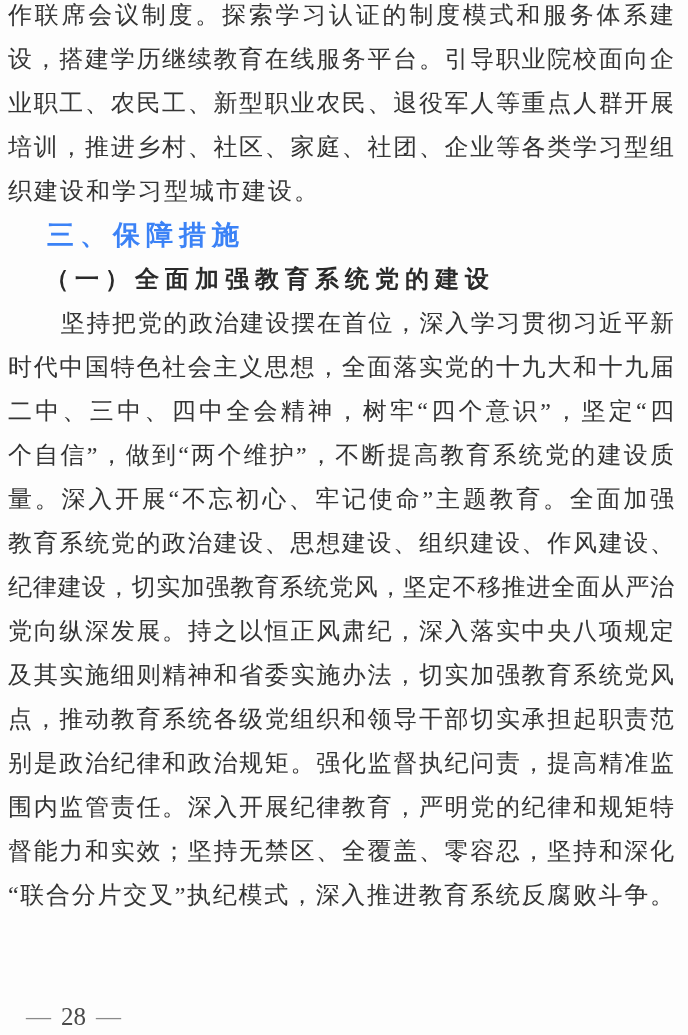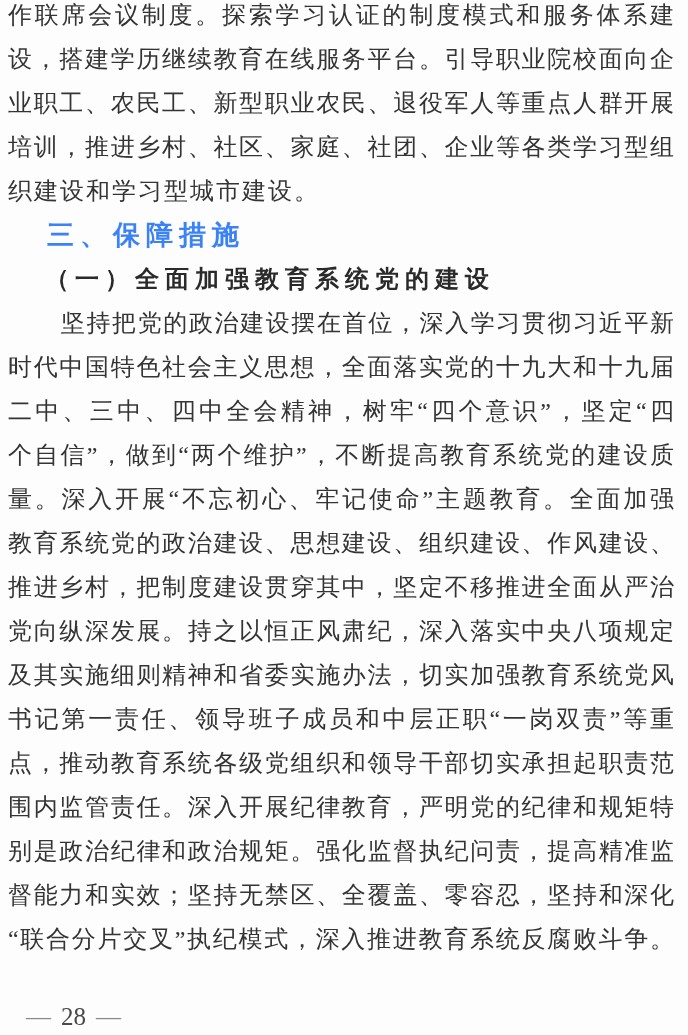--- a/index.html
+++ b/index.html
@@ -95,27 +95,26 @@
 
     <h2 class="section-heading">三、保障措施</h2>
     <h3 class="subsection-heading">（一）全面加强教育系统党的建设</h3>
 
     <div class="line indent-first">坚持把党的政治建设摆在首位，深入学习贯彻习近平新</div>
     <div class="line">时代中国特色社会主义思想，全面落实党的十九大和十九届</div>
     <div class="line">二中、三中、四中全会精神，树牢“四个意识”，坚定“四</div>
     <div class="line">个自信”，做到“两个维护”，不断提高教育系统党的建设质</div>
     <div class="line">量。深入开展“不忘初心、牢记使命”主题教育。全面加强</div>
     <div class="line">教育系统党的政治建设、思想建设、组织建设、作风建设、</div>
-    <div class="line">推进乡村，把制度建设贯穿其中，坚定不移推进全面从严治</div>
+    <div class="line">纪律建设，切实加强教育系统党风，坚定不移推进全面从严治</div>
     <div class="line">党向纵深发展。持之以恒正风肃纪，深入落实中央八项规定</div>
     <div class="line">及其实施细则精神和省委实施办法，切实加强教育系统党风</div>
-    <div class="line">书记第一责任、领导班子成员和中层正职“一岗双责”等重</div>
     <div class="line">点，推动教育系统各级党组织和领导干部切实承担起职责范</div>
+    <div class="line">别是政治纪律和政治规矩。强化监督执纪问责，提高精准监</div>
     <div class="line">围内监管责任。深入开展纪律教育，严明党的纪律和规矩特</div>
-    <div class="line">别是政治纪律和政治规矩。强化监督执纪问责，提高精准监</div>
     <div class="line">督能力和实效；坚持无禁区、全覆盖、零容忍，坚持和深化</div>
     <div class="line">“联合分片交叉”执纪模式，深入推进教育系统反腐败斗争。</div>
 
   </div>
 
   <div class="page-footer">
     <span class="dash">—</span><span class="num">28</span><span class="dash">—</span>
   </div>
 </div>
 

